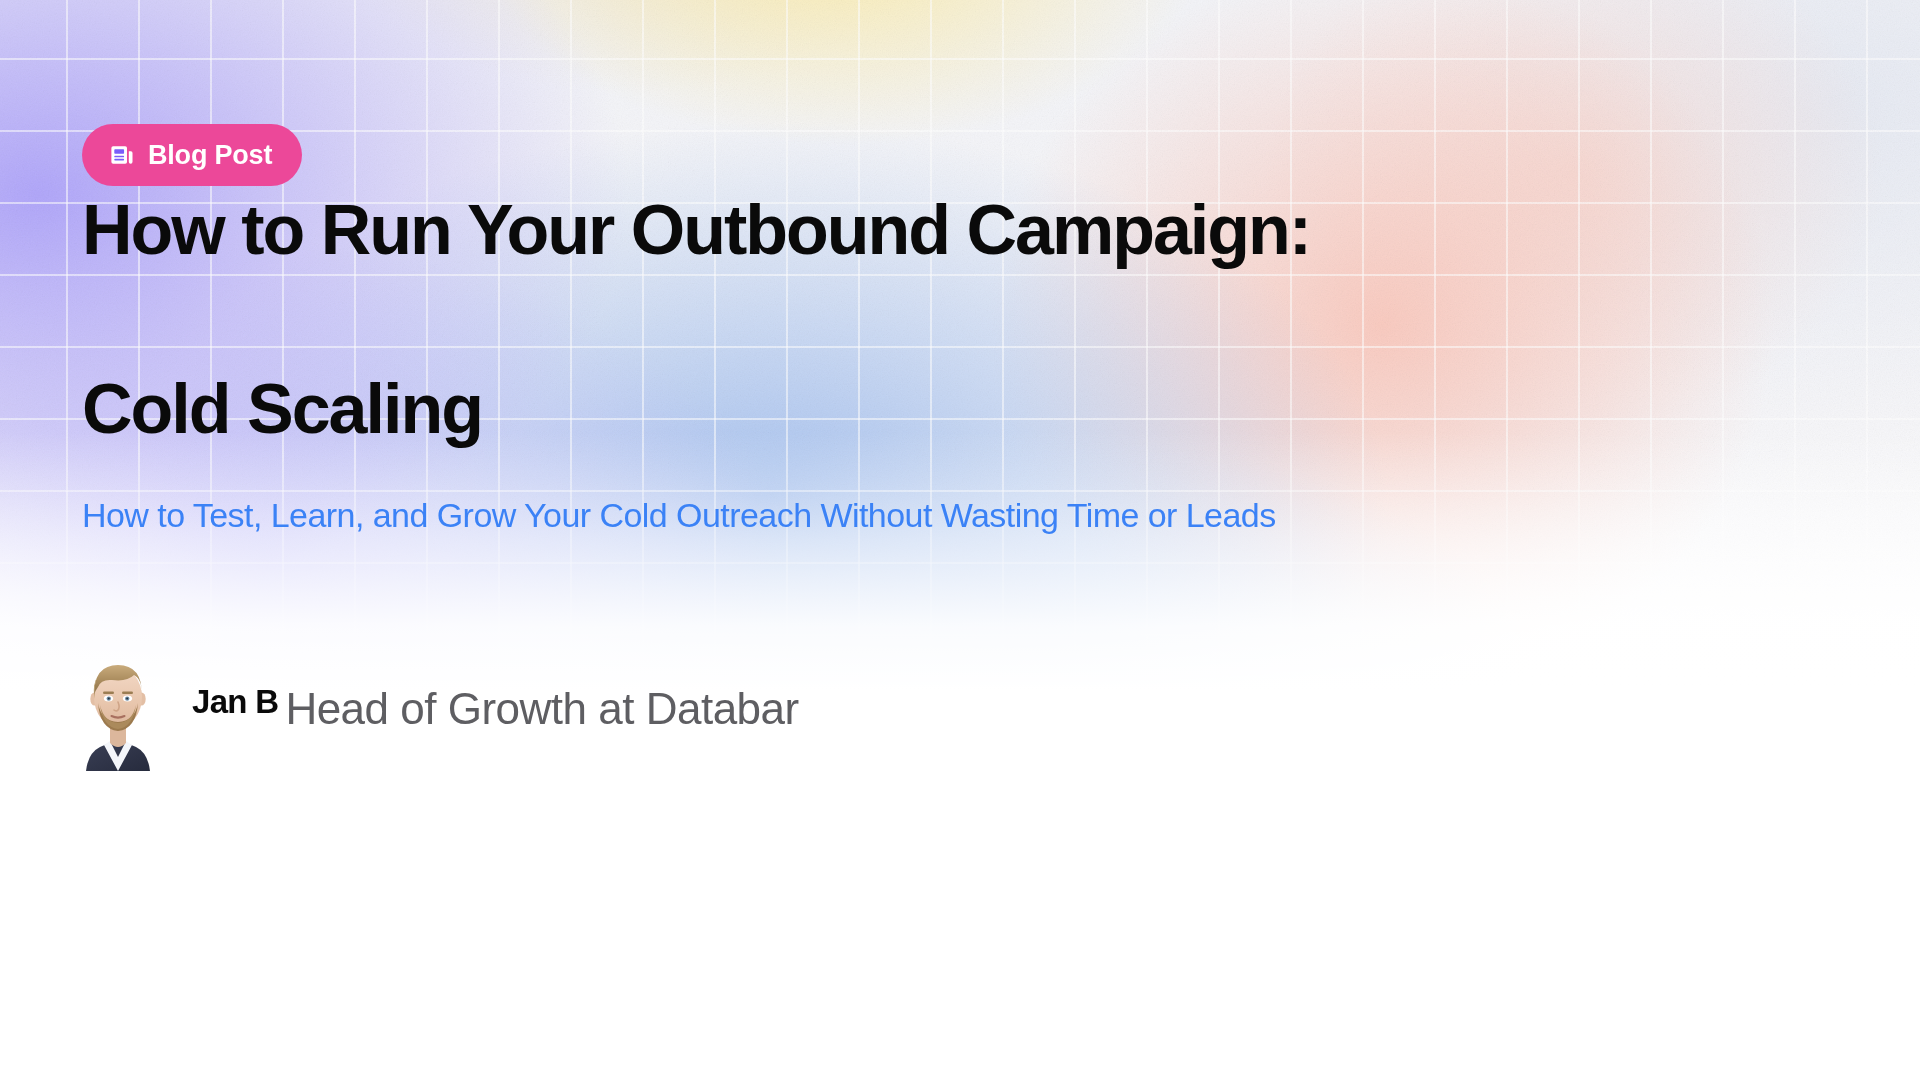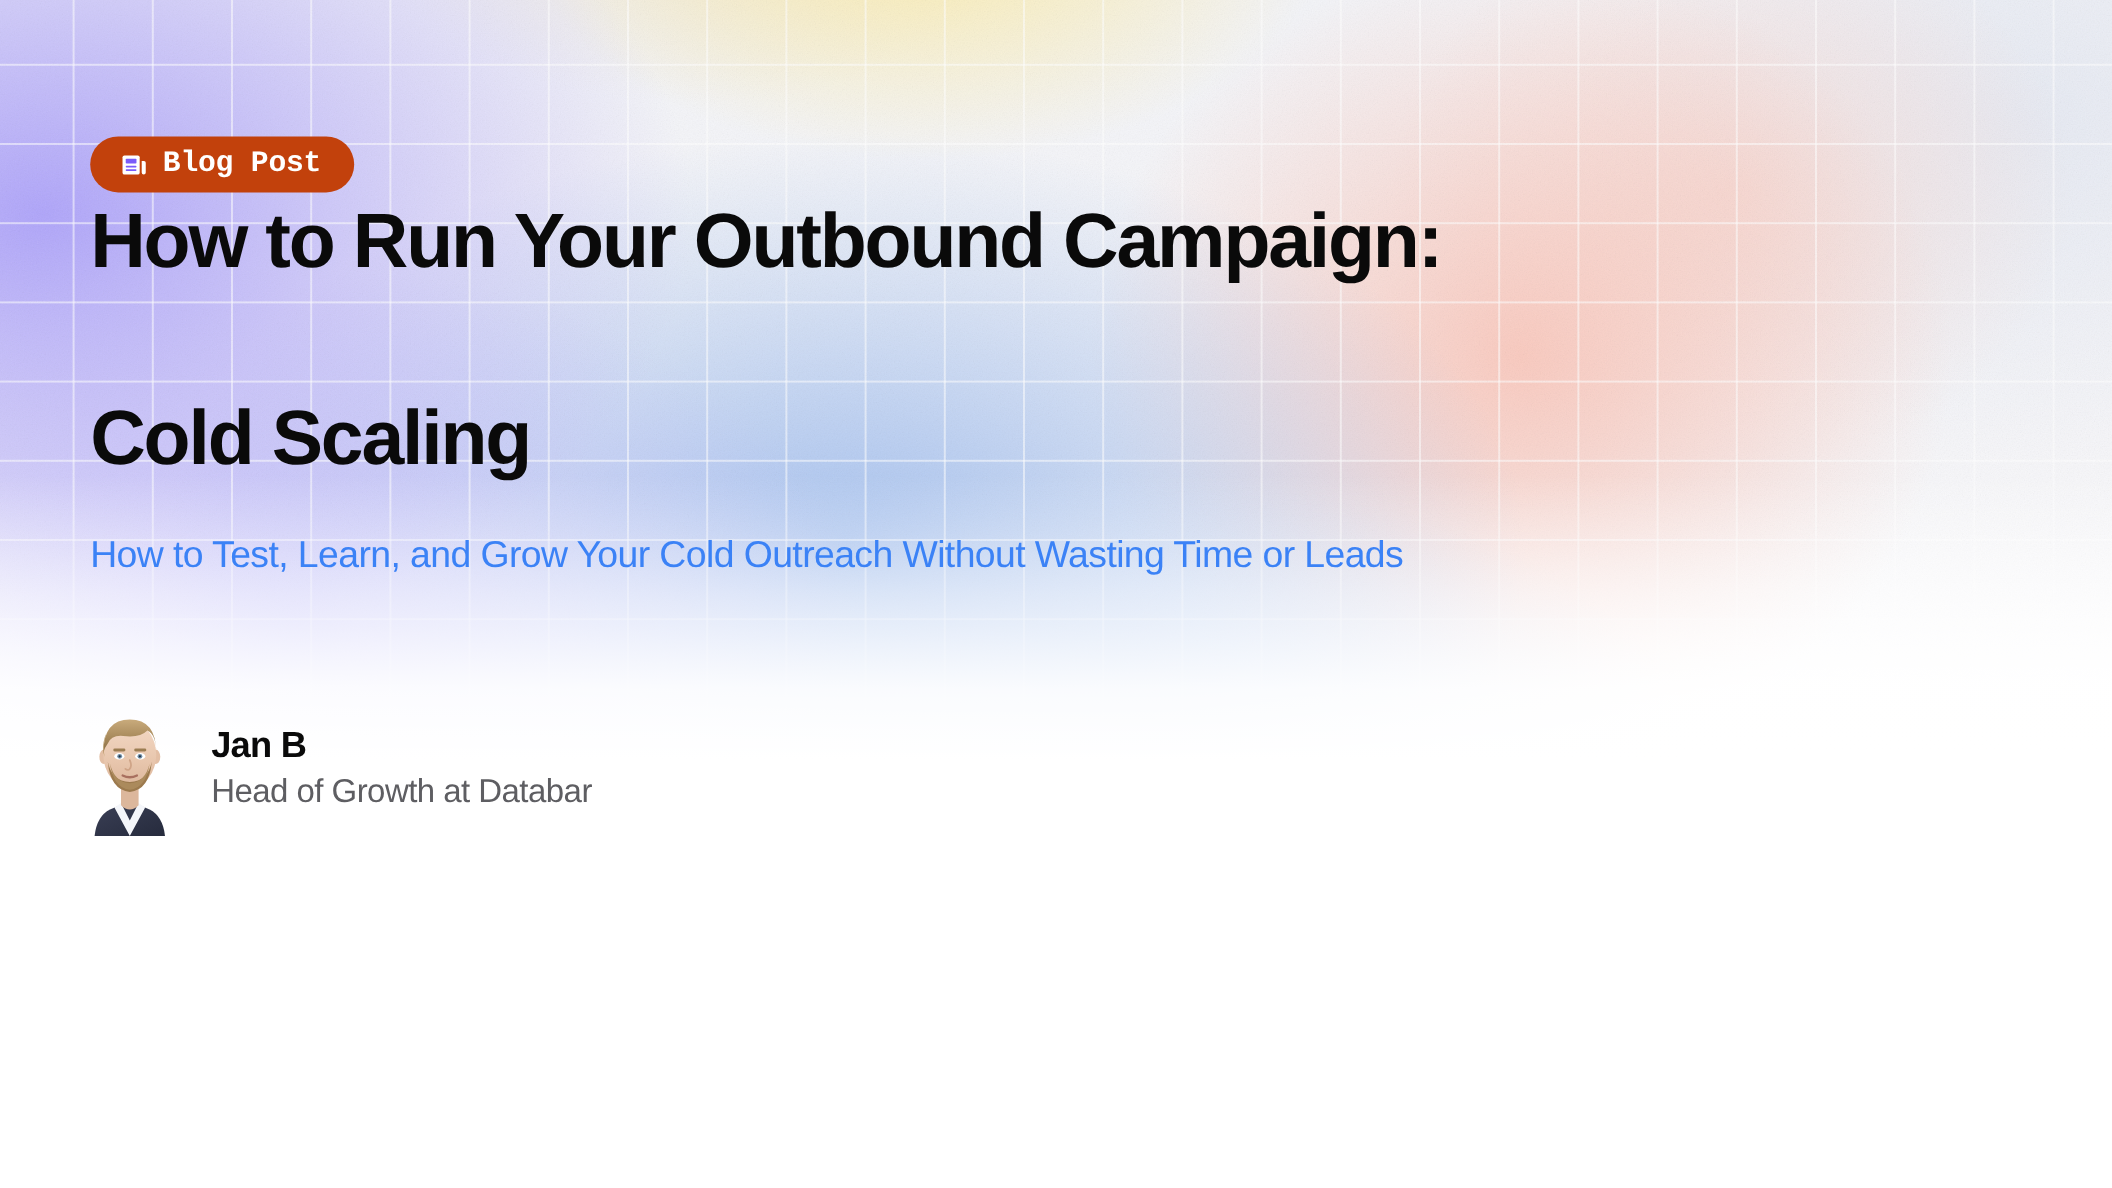--- a/index.html
+++ b/index.html
@@ -76,31 +76,30 @@
     z-index:5;
     padding-left:82px;
     padding-top:124px;
   }
 
   
   .badge {
     display:inline-flex;
     align-items:center;
     gap:13px;
-    height:51px;
+    height:62px;
     padding:0 30px 0 27px;
     border-radius:999px;
-    background:#c2410c;
+    background:#ec4899;
     color:#ffffff;
     font-size:27px;
     font-weight:700;
     letter-spacing:-0.2px;
     line-height:1;
     white-space:nowrap;
-    font-family:Liberation Mono, monospace;
   }
   .badge-icon { display:flex; align-items:center; justify-content:center; width:26px; height:26px; }
 
   
   .title {
     max-width:1760px;
     font-size:70px;
     font-weight:800;
     line-height:1.28;
     letter-spacing:-2.0px;
@@ -126,30 +125,30 @@
     gap:38px;
   }
   .avatar {
     width:72px;
     height:124px;
     flex:0 0 auto;
     position:relative;
     overflow:visible;
   }
   .avatar svg { display:block; }
-  .author-meta { display:flex; flex-direction:column; gap:7px; }
+  .author-meta { display:flex; flex-direction:row; gap:7px; }
   .author-name {
     font-size:33px;
     font-weight:700;
     letter-spacing:-0.7px;
     color:#0a0a0a;
     line-height:1.12;
   }
   .author-role {
-    font-size:30px;
+    font-size:44px;
     font-weight:400;
     letter-spacing:-0.5px;
     color:#5e5e62;
     line-height:1.12;
   }
 </style>
 </head>
 <body>
 
 <div id="page">

